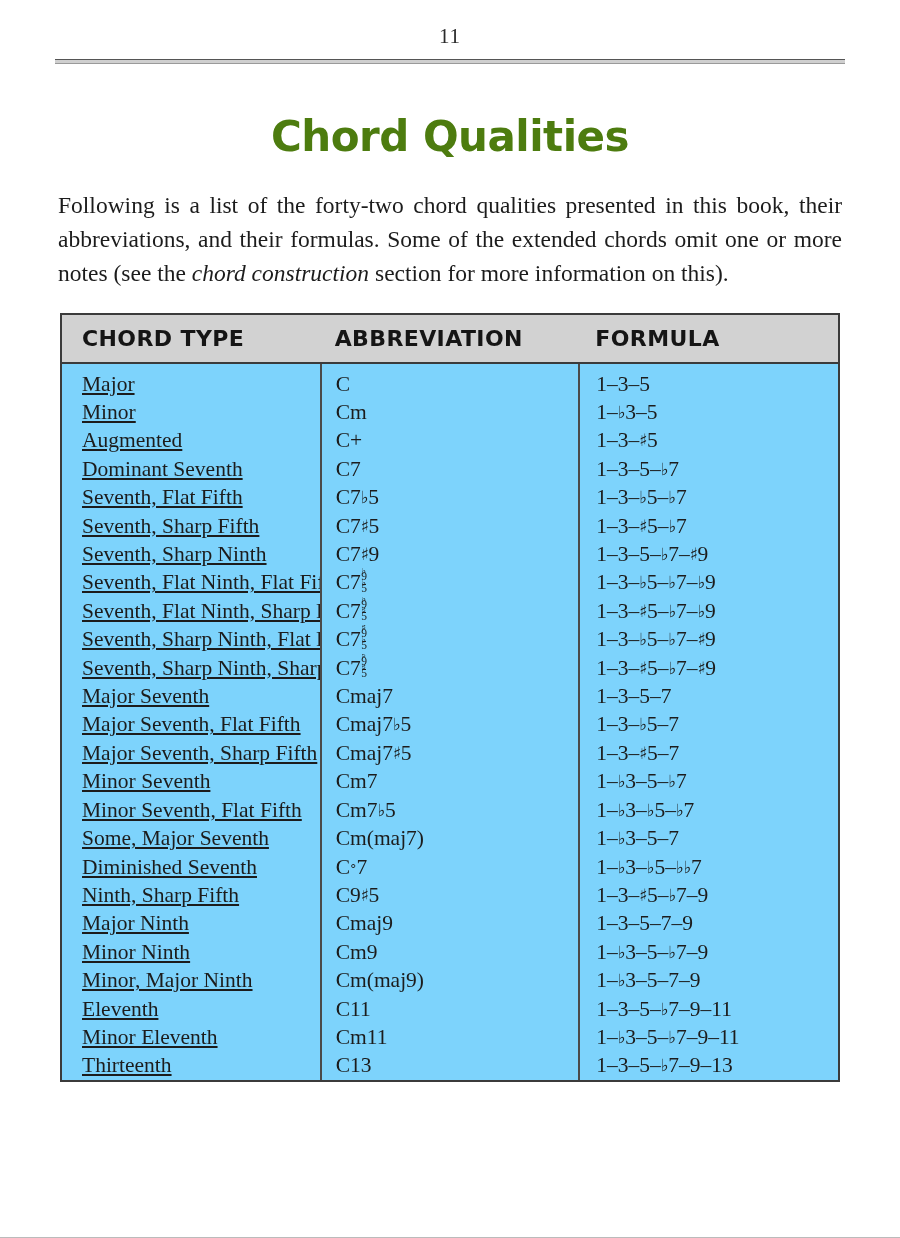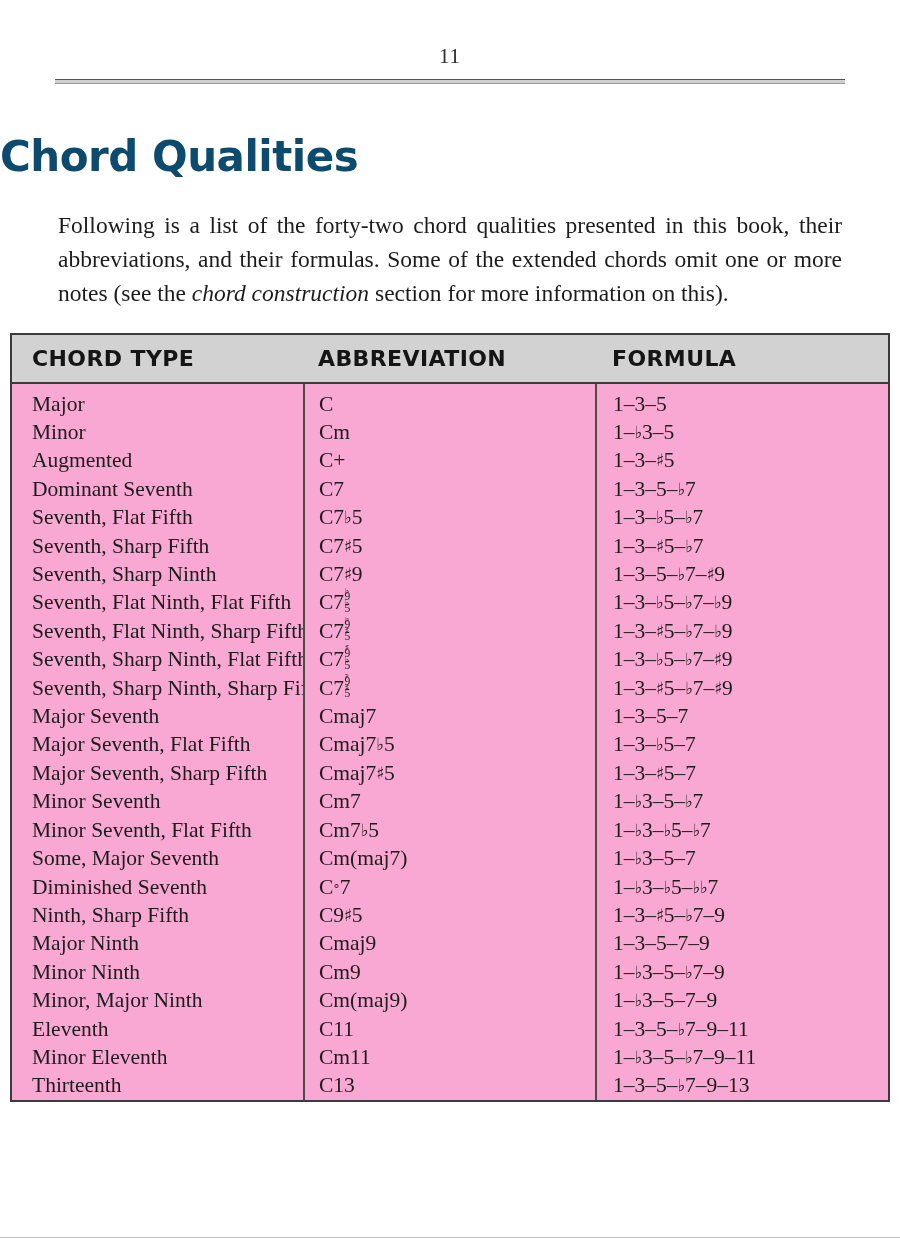--- a/index.html
+++ b/index.html
@@ -22,61 +22,61 @@
     height: 1238px;
     box-sizing: border-box;
   }
 
   
   .page-number {
     text-align: center;
     font-size: 21px;
     font-family: "Liberation Serif", serif;
     color: #2a2a2a;
-    padding-top: 44px;
+    padding-top: 24px;
     letter-spacing: 1px;
   }
   .header-rule {
     margin: 10px auto 0 auto;
     width: 790px;
     height: 3px;
     border-top: 1px solid #555;
     border-bottom: 1px solid #9a9a9a;
     background: #cfcfcf;
   }
 
   
   .title {
-    text-align: left;
+    text-align: center;
     font-family: "DejaVu Sans", sans-serif;
     font-weight: bold;
     font-size: 42px;
     letter-spacing: -0.5px;
-    color: #0c4a6e;
+    color: #4d7c0f;
     margin-top: 48px;
   }
 
   
   .intro {
     width: 784px;
     margin: 26px auto 10px auto;
     font-size: 23.5px;
     line-height: 1.44;
     text-align: justify;
     color: #1c1c1c;
   }
   .intro .it { font-style: italic; }
 
   
   .table-wrap {
-    width: 880px;
+    width: 780px;
     margin: 22px auto 0 auto;
     border: 2px solid #3b3b3b;
     box-sizing: border-box;
-    background: #f9a8d4;
+    background: #7dd3fc;
   }
   table.chord-table {
     border-collapse: collapse;
     width: 100%;
     table-layout: fixed;
   }
   table.chord-table thead th {
     background: #d2d2d2;
     font-family: "DejaVu Sans", sans-serif;
     font-weight: bold;
@@ -93,21 +93,21 @@
 
   table.chord-table tbody td {
     font-size: 21.5px;
     color: #1c1c1c;
     padding: 1.1px 0 1.1px 20px;
     vertical-align: middle;
     line-height: 1.22;
     white-space: nowrap;
     overflow: hidden;
   }
-  table.chord-table tbody td.c1 { width: 368px; }
+  table.chord-table tbody td.c1 { width: 368px; text-decoration: underline; }
   table.chord-table tbody td.c2 {
     width: 218px;
     padding-left: 14px;
     border-left: 2px solid #4a4a4a;
   }
   table.chord-table tbody td.c3 {
     padding-left: 16px;
     border-left: 2px solid #4a4a4a;
     margin-left: 48px;
   }

